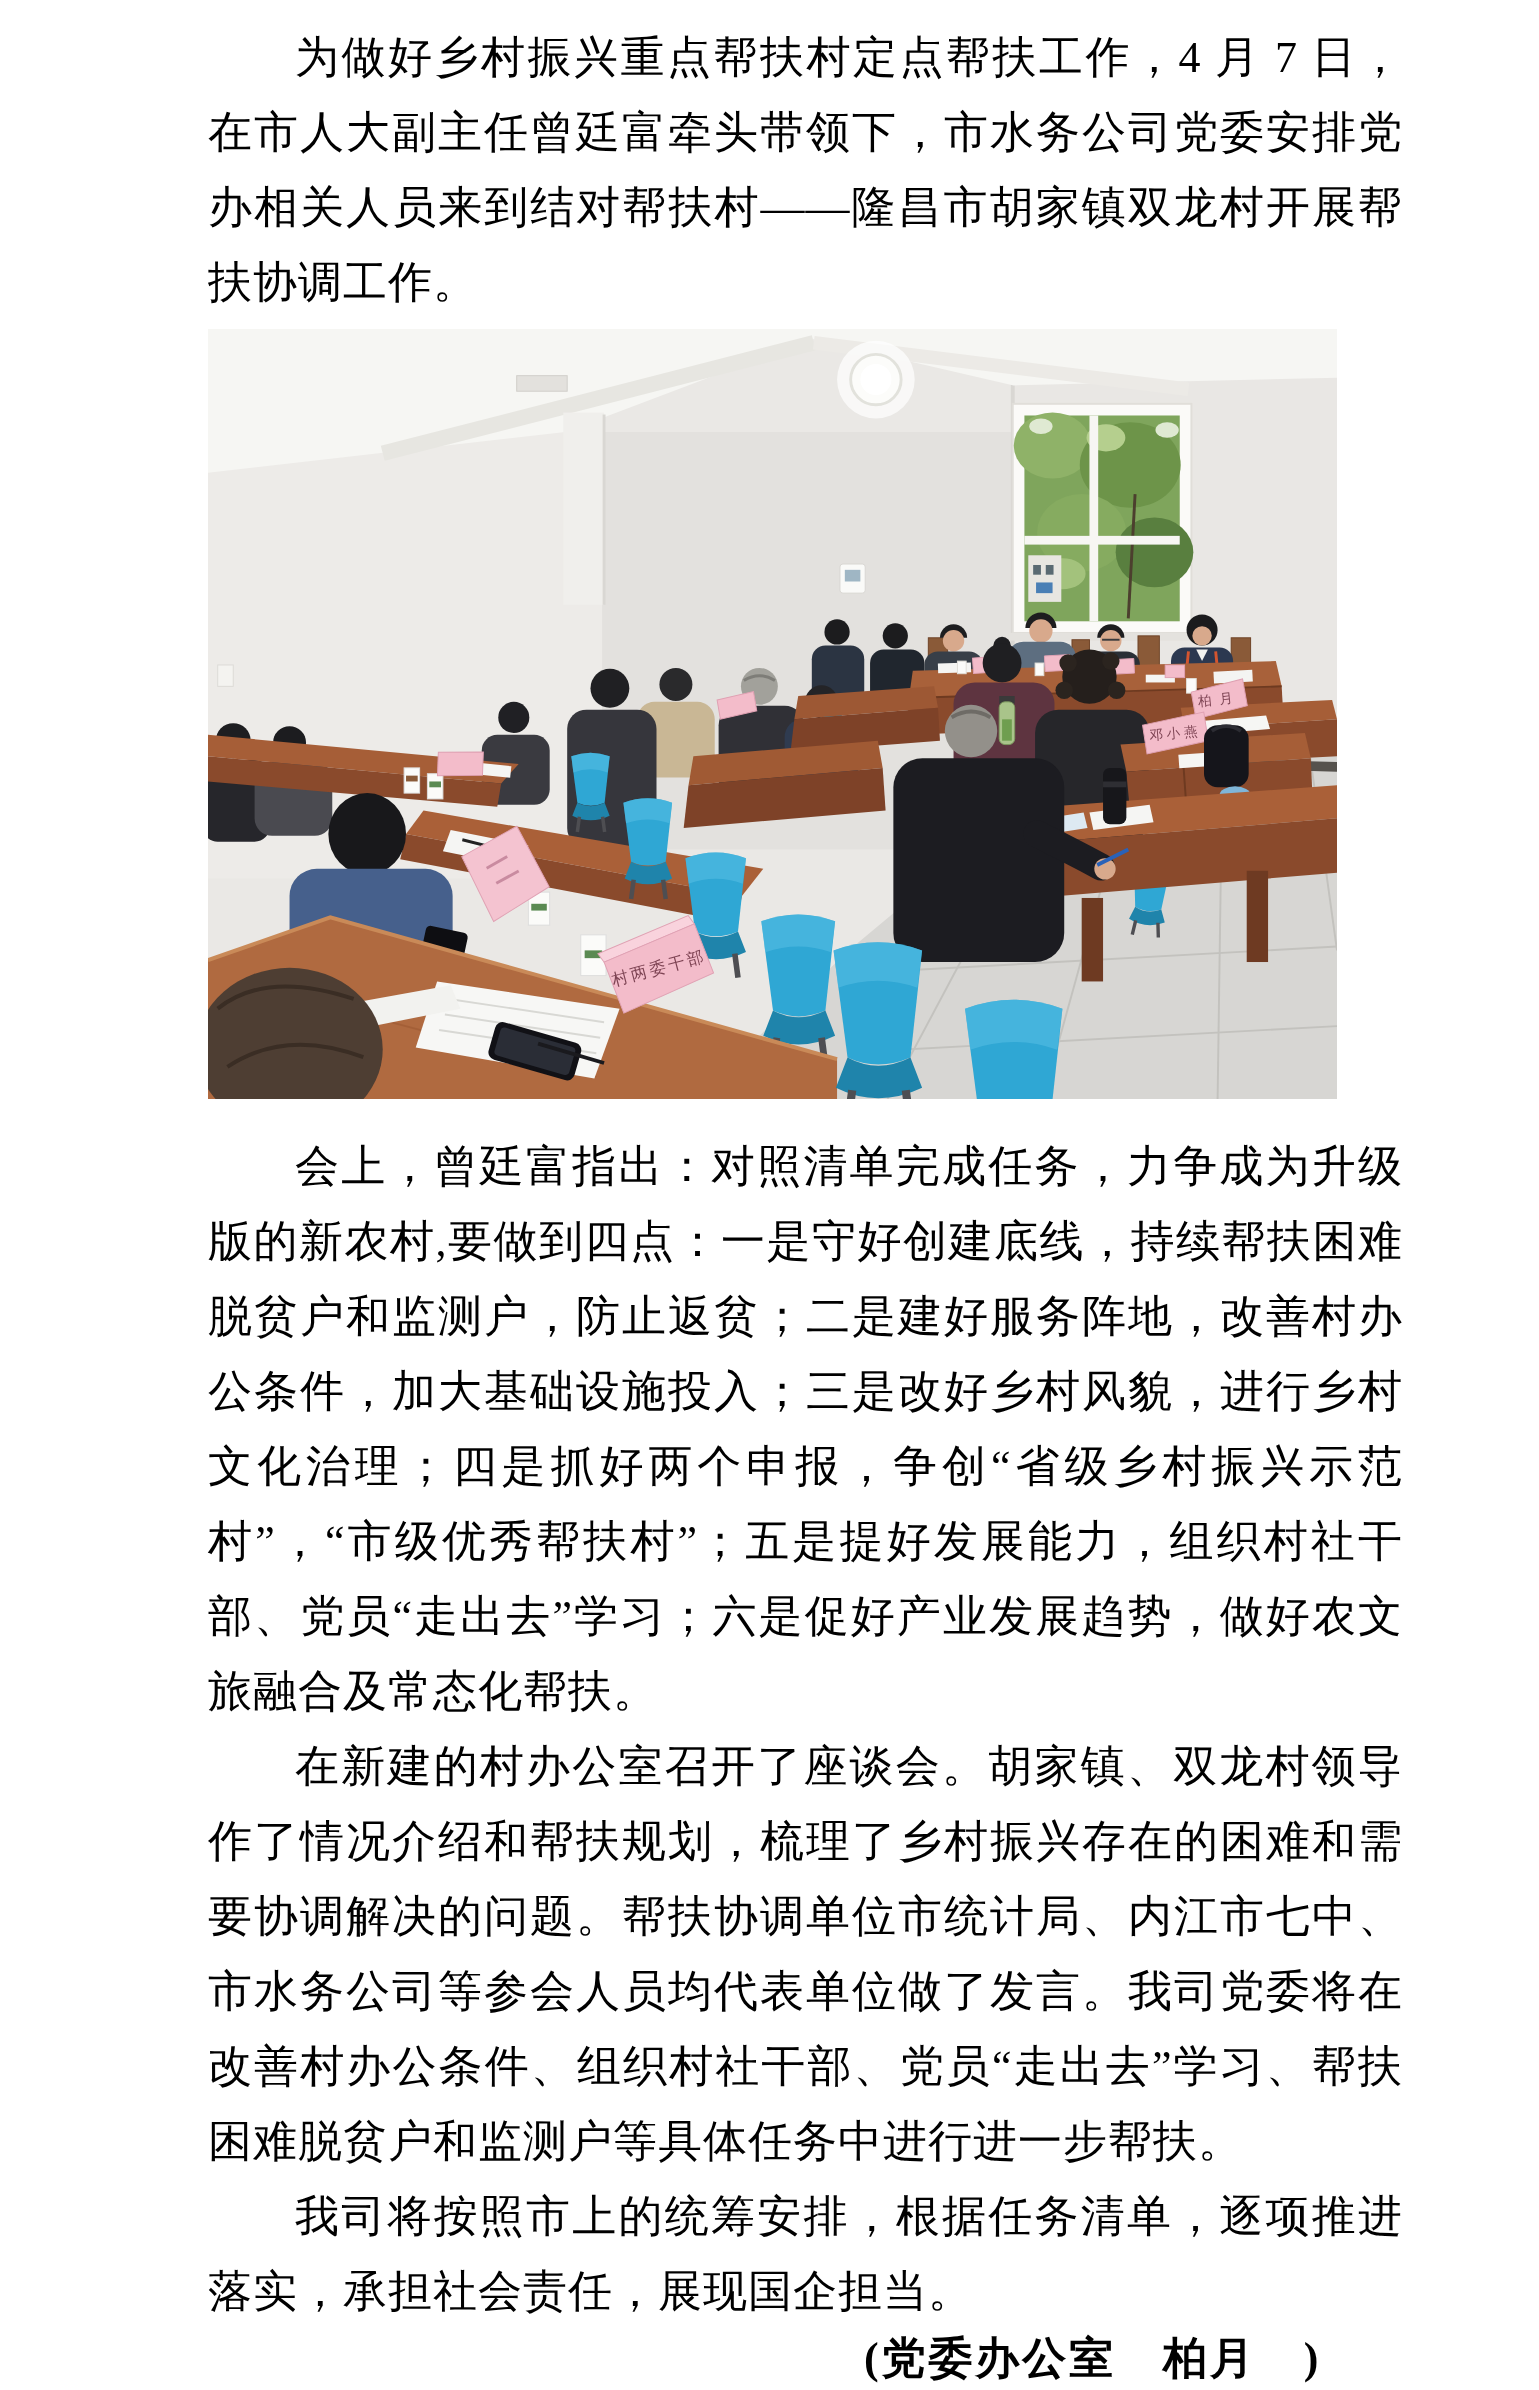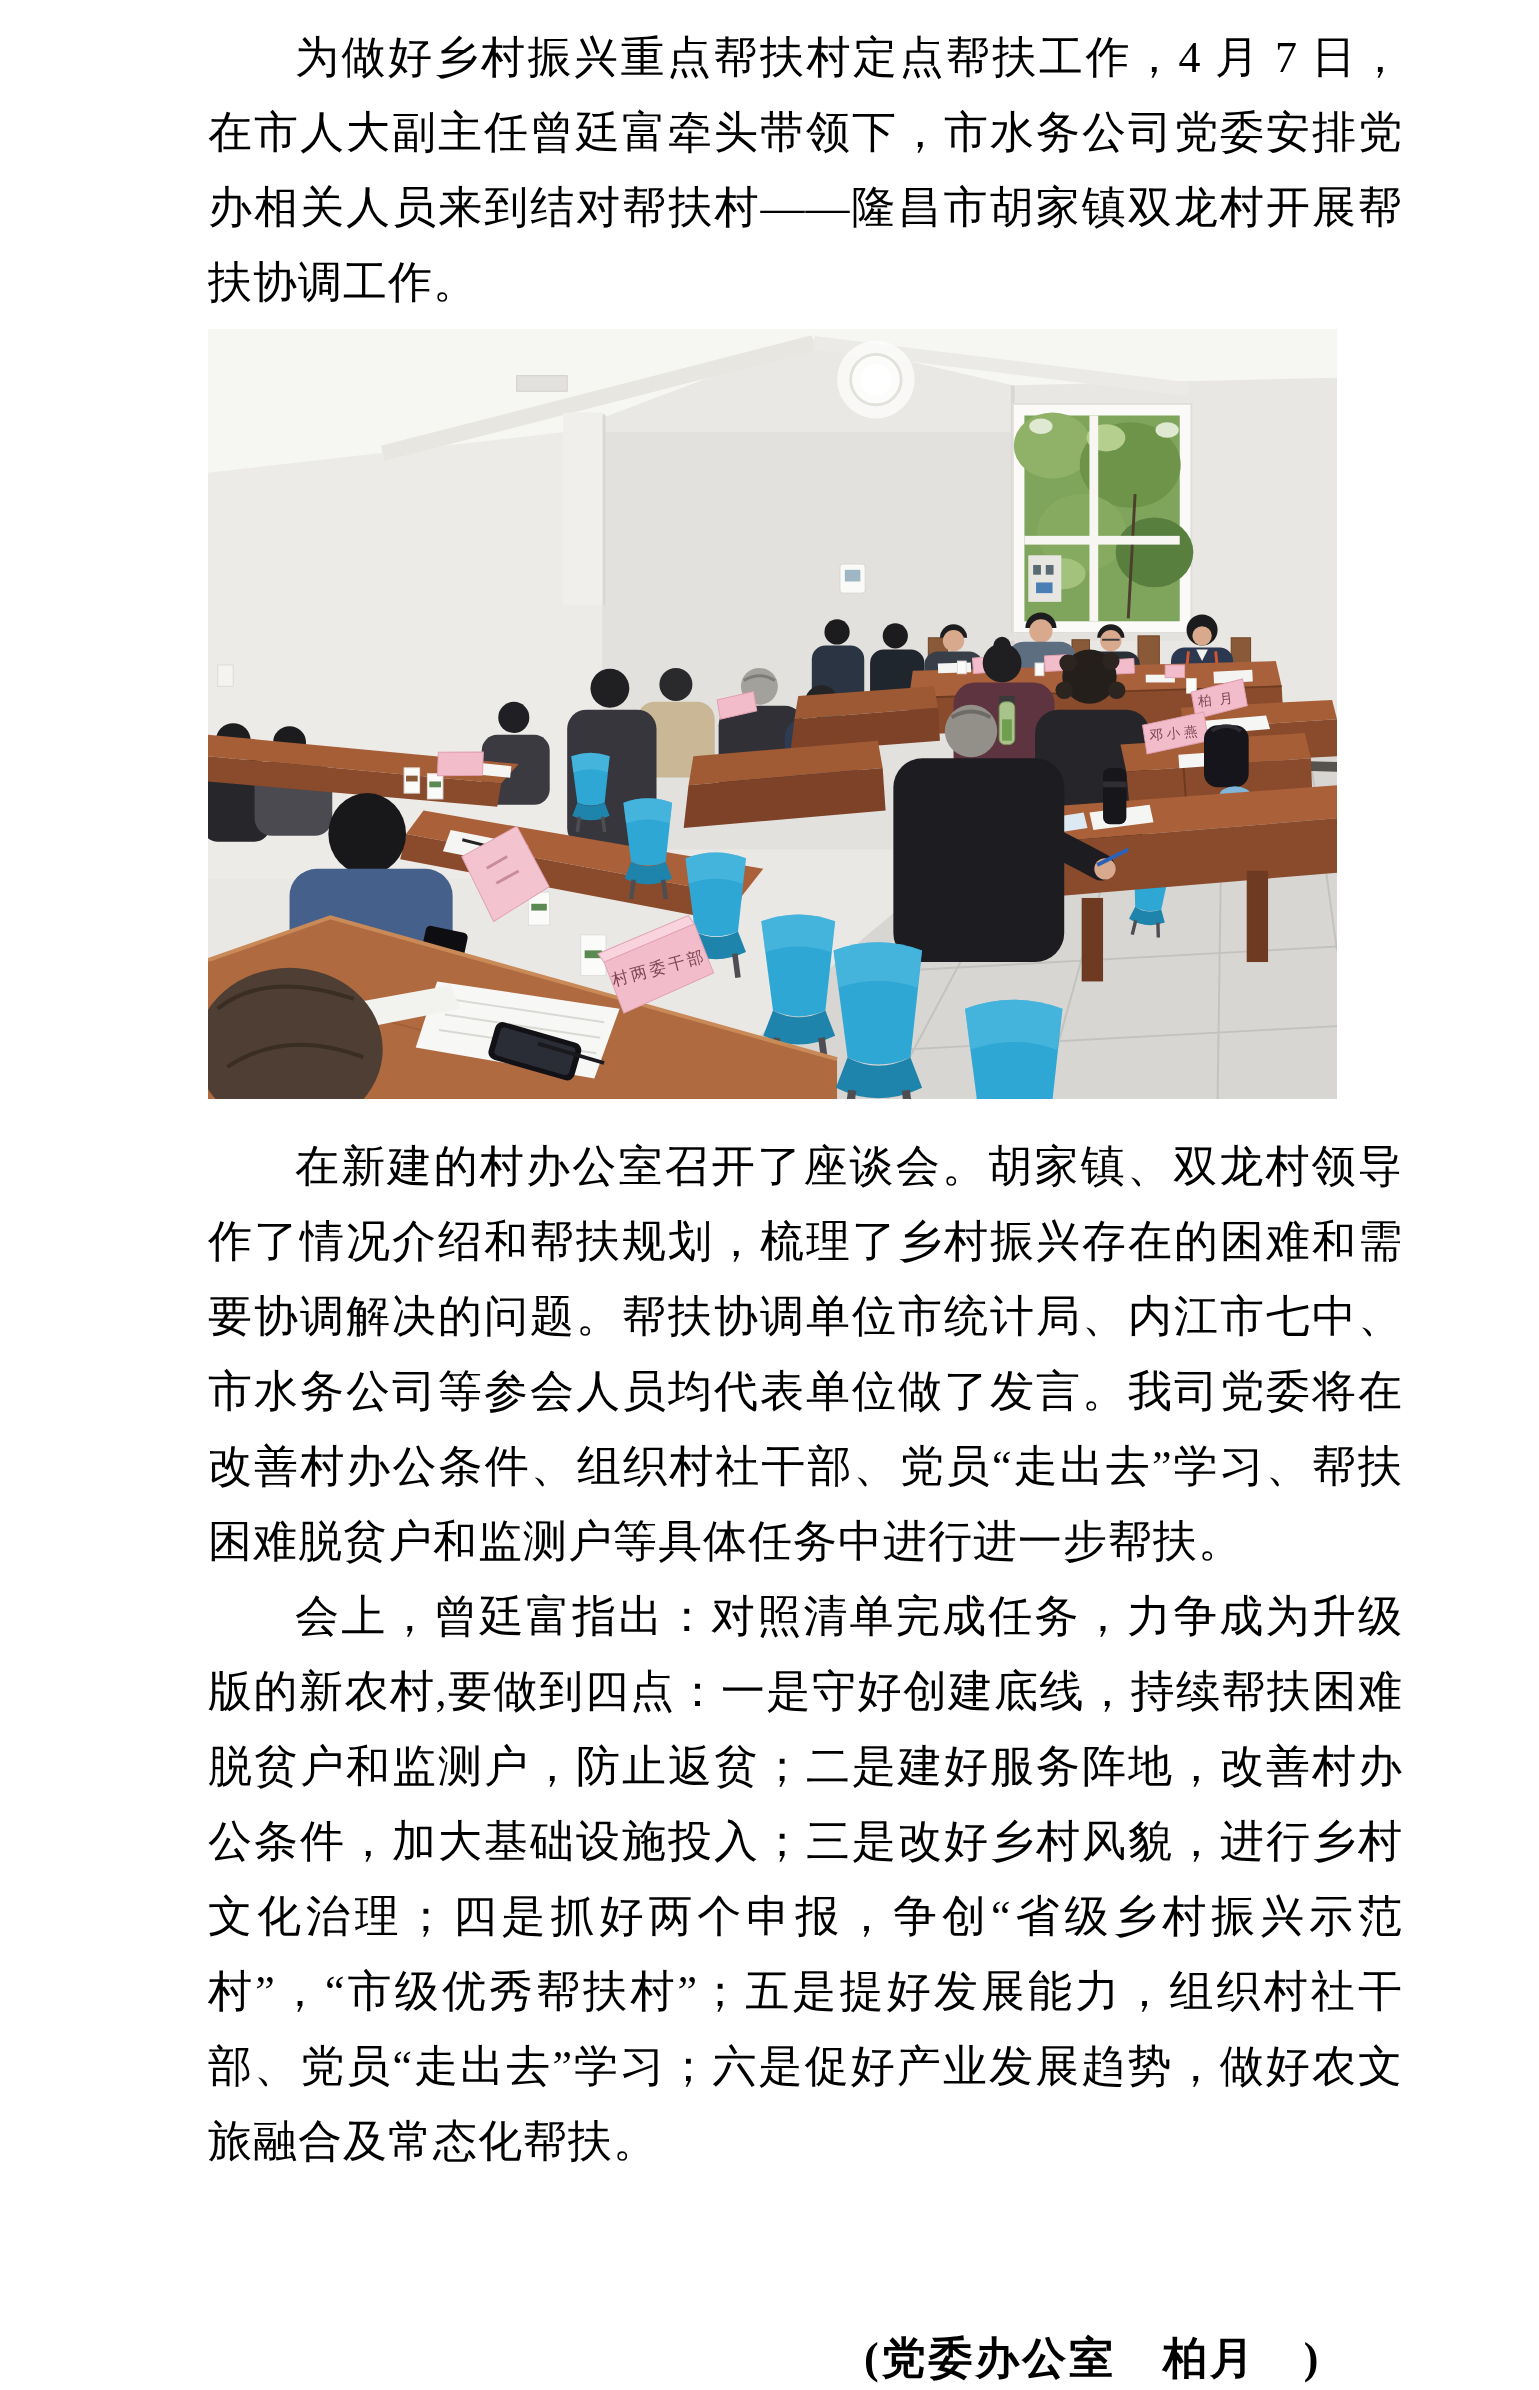--- a/index.html
+++ b/index.html
@@ -387,19 +387,20 @@
           <path d="M20,760 Q80,720 160,750" stroke="#3a2d24" stroke-width="4" fill="none"></path>
         </g>
 
         <g>
           <use href="#bluechair" transform="translate(630,640) scale(1.2)"></use>
           <use href="#bluechair" transform="translate(764,700) scale(1.32)"></use>
         </g>
       </svg>
     </figure>
 
+    <p class="para">会上，曾廷富指出：对照清单完成任务，力争成为升级版的新农村,要做到四点：一是守好创建底线，持续帮扶困难脱贫户和监测户，防止返贫；二是建好服务阵地，改善村办公条件，加大基础设施投入；三是改好乡村风貌，进行乡村文化治理；四是抓好两个申报，争创“省级乡村振兴示范村”，“市级优秀帮扶村”；五是提好发展能力，组织村社干部、党员“走出去”学习；六是促好产业发展趋势，做好农文旅融合及常态化帮扶。</p>
     <p class="para">在新建的村办公室召开了座谈会。胡家镇、双龙村领导作了情况介绍和帮扶规划，梳理了乡村振兴存在的困难和需要协调解决的问题。帮扶协调单位市统计局、内江市七中、市水务公司等参会人员均代表单位做了发言。我司党委将在改善村办公条件、组织村社干部、党员“走出去”学习、帮扶困难脱贫户和监测户等具体任务中进行进一步帮扶。</p>
-    <p class="para">会上，曾廷富指出：对照清单完成任务，力争成为升级版的新农村,要做到四点：一是守好创建底线，持续帮扶困难脱贫户和监测户，防止返贫；二是建好服务阵地，改善村办公条件，加大基础设施投入；三是改好乡村风貌，进行乡村文化治理；四是抓好两个申报，争创“省级乡村振兴示范村”，“市级优秀帮扶村”；五是提好发展能力，组织村社干部、党员“走出去”学习；六是促好产业发展趋势，做好农文旅融合及常态化帮扶。</p>
+    <p class="para">我司将按照市上的统筹安排，根据任务清单，逐项推进落实，承担社会责任，展现国企担当。</p>
   </div>
 
   <div class="signature">(党委办公室　柏月　)</div>
 </div>
 
 
 </body></html>

